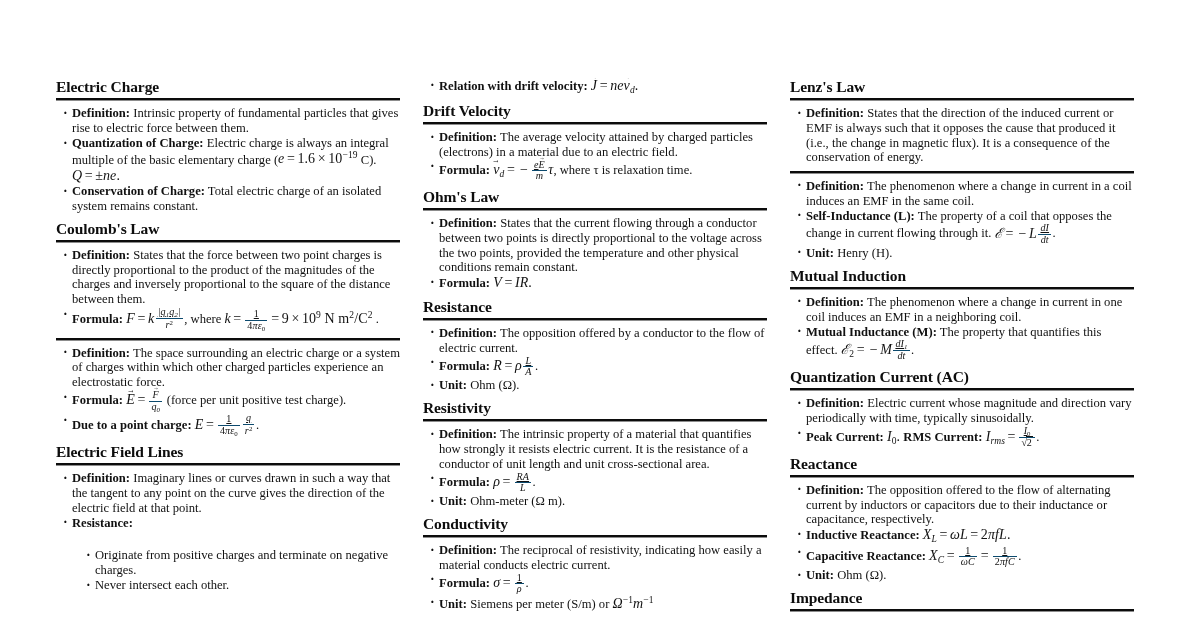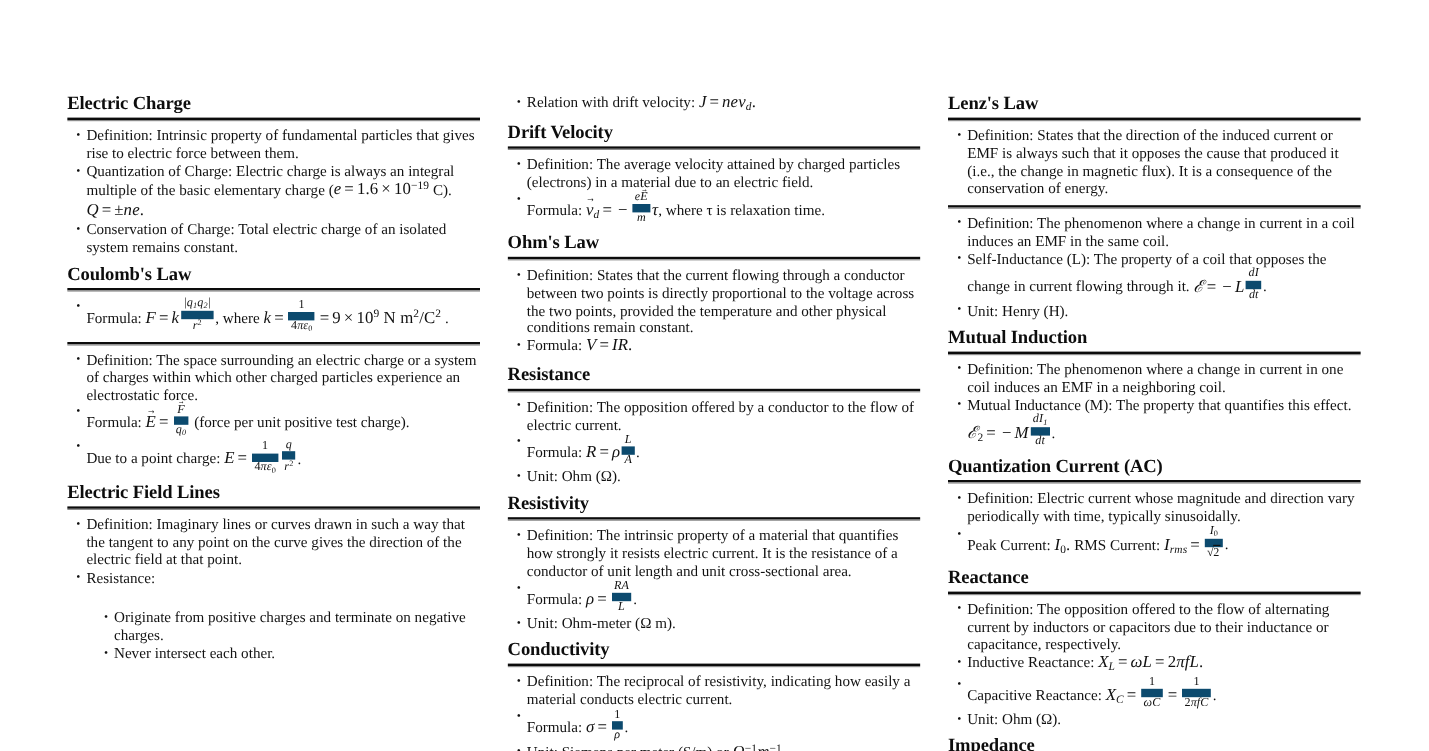--- a/index.html
+++ b/index.html
@@ -52,41 +52,41 @@
     position:absolute;left:0;top:-0.5px;
     font-size:14px;line-height:1.17;
     font-weight:bold;
     color:#111;
   }
   ul.blist ul.blist{
     padding-left:14px;
     margin-top:18px;
   }
   ul.blist ul.blist > li{font-size:12.6px;}
-  .lbl{font-weight:normal;margin-top:40px;}
+  .lbl{font-weight:bold;margin-top:40px;}
   
   .m{
     font-family:"Liberation Serif","DejaVu Serif",serif;
     font-style:italic;
     font-size:14px;
     white-space:nowrap;
     letter-spacing:0.1px;
   }
   .m .op{font-style:normal;padding:0 2.5px;}
   .m .up{font-style:normal;}
   .m .num{font-style:normal;}
   .frac{
     display:inline-block;
     vertical-align:-0.52em;
     text-align:center;
     font-size:0.72em;
     line-height:1.04;
     margin:0 1.5px;
   }
-  .frac > .n{display:block;padding:0 2px;border-bottom:7px solid #0c4a6e;}
+  .frac > .n{display:block;padding:0 2px;border-bottom:1px solid #0c4a6e;text-decoration:underline;}
   .frac > .d{display:block;padding:0 2px;}
   .sub{font-size:0.68em;vertical-align:-0.28em;font-style:italic;}
   .sub.up{font-style:normal;}
   .sup{font-size:0.68em;vertical-align:0.48em;font-style:normal;}
   .vec{position:relative;display:inline-block;}
   .vec:after{
     content:"\2192";
     position:absolute;left:50%;transform:translateX(-50%) scaleX(0.72);
     top:-0.76em;font-size:0.78em;font-style:normal;line-height:1;
   }
@@ -121,20 +121,24 @@
           <span>Total electric charge of an isolated system remains constant.</span>
         </li>
       </ul>
     </div>
 
     <div class="sec">
       <h2 class="sec-title">Coulomb's Law</h2>
       <div class="rule"></div>
       <ul class="blist">
         <li>
+          <span class="lbl">Definition:</span>
+          <span>States that the force between two point charges is directly proportional to the product of the magnitudes of the charges and inversely proportional to the square of the distance between them.</span>
+        </li>
+        <li>
           <span class="lbl">Formula:</span>
           <span class="m"><i>F</i><span class="op">=</span><i>k</i><span class="frac"><span class="n">|<i>q</i><span class="sub">1</span><i>q</i><span class="sub">2</span>|</span><span class="d"><i>r</i><span class="sup">2</span></span></span></span>, where
           <span class="m"><i>k</i><span class="op">=</span><span class="frac"><span class="n"><span class="num">1</span></span><span class="d"><span class="num">4</span>πε<span class="sub up">0</span></span></span><span class="op">=</span><span class="num">9</span><span class="op">×</span><span class="num">10</span><span class="sup">9</span>&nbsp;<span class="up">N m</span><span class="sup">2</span><span class="up">/C</span><span class="sup">2</span></span>
           <span>.</span>
         </li>
       </ul>
     </div>
 
     <div class="sec">
       <div class="rule"></div>

